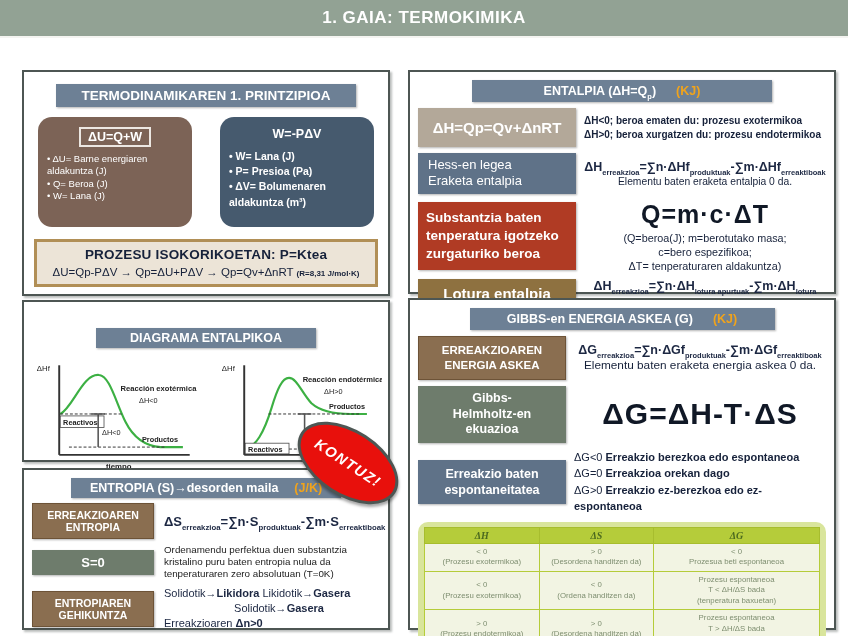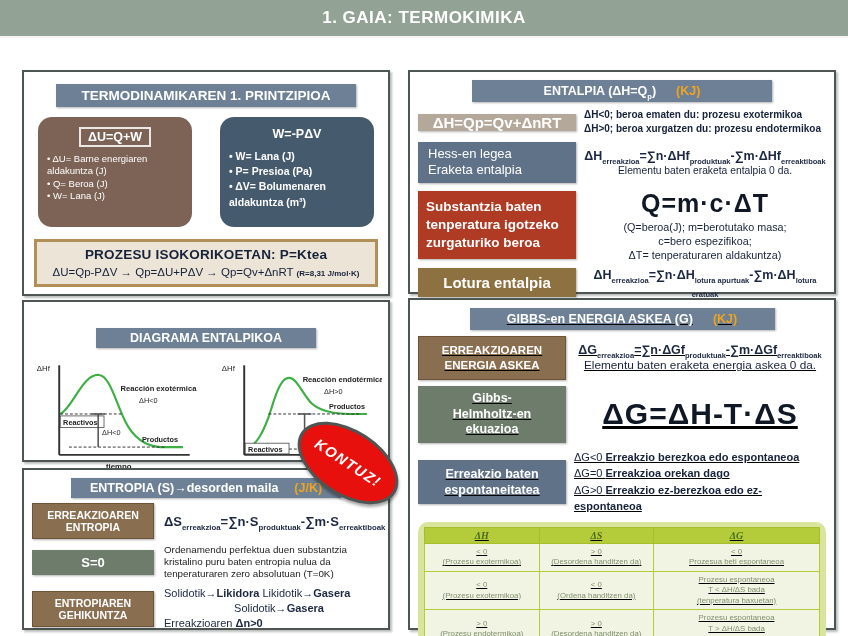--- a/index.html
+++ b/index.html
@@ -50,32 +50,32 @@
   .formula{color:#1c2742;font-weight:bold;font-size:13px;}
   .s0text{font-size:9.8px;color:#222;line-height:1.25;}
   .translines{font-size:11px;color:#1c2742;line-height:1.4;}
   .translines .c{text-align:center;width:230px;}
   
   .pD{left:408px;top:70px;width:428px;height:224px;padding:7px 8px;}
   .pD .hbar{width:300px;margin:1px auto 0;font-size:12.5px;padding:4px 0;display:flex;
             justify-content:center;gap:20px;align-items:center;}
   .drow{display:flex;align-items:center;gap:8px;margin-top:6px;}
   .dlabel{flex:0 0 158px;color:#fff;box-sizing:border-box;box-shadow:1px 1px 2px rgba(0,0,0,.3);}
-  .lab-tan{background:#b3a899;font-weight:bold;font-size:15px;text-align:center;padding:0 0;}
+  .lab-tan{background:#b3a899;font-weight:bold;font-size:15px;text-align:center;padding:11px 0;}
   .lab-hess{background:#5f7288;font-size:13px;padding:4px 10px;line-height:1.25;}
   .lab-bond{background:#8e7140;font-weight:bold;font-size:15px;text-align:center;padding:6px 0;}
   .lab-red{background:#b03b24;font-weight:bold;font-size:13.5px;padding:7px 8px;line-height:1.35;}
   .dnote{font-size:10px;font-weight:bold;color:#16213a;line-height:1.4;}
   .dform{font-size:12.5px;}
   .dsub{font-size:10.3px;color:#16213a;text-align:center;margin-top:2px;font-weight:normal;}
   .bigQ{font-size:25px;font-weight:bold;color:#101826;letter-spacing:1px;text-align:center;}
   .qnote{font-size:10.8px;color:#16213a;line-height:1.3;margin-top:2px;}
   .dright{flex:1;text-align:center;}
   
-  .pE{left:408px;top:298px;width:428px;height:332px;padding:7px 8px;text-decoration:underline;}
+  .pE{left:408px;top:298px;width:428px;height:332px;padding:7px 8px;}
   .pE .hbar{width:305px;margin:1px auto 0;font-size:12.5px;padding:4px 0;display:flex;
             justify-content:center;gap:20px;align-items:center;}
   .elabel{flex:0 0 148px;color:#fff;box-sizing:border-box;box-shadow:1px 1px 2px rgba(0,0,0,.3);}
   .lab-gr{background:#8a6e50;border:1px solid #6d5337;font-weight:bold;font-size:11.5px;text-align:center;padding:6px 2px;line-height:1.3;}
   .lab-gh{background:#6e7c6c;font-weight:bold;font-size:12.5px;text-align:center;padding:5px 2px;line-height:1.25;}
   .lab-sp{background:#5f7288;font-weight:bold;font-size:12.5px;text-align:center;padding:6px 2px;line-height:1.3;}
   .bigG{font-size:30px;font-weight:bold;color:#101826;letter-spacing:1px;}
   .gnote{font-size:11.8px;color:#16213a;margin-top:1px;}
   .splines{font-size:11px;color:#16213a;line-height:1.5;}
   .table-wrap{margin-top:7px;background:#d9e59c;border-radius:10px;padding:5px 6px;}

